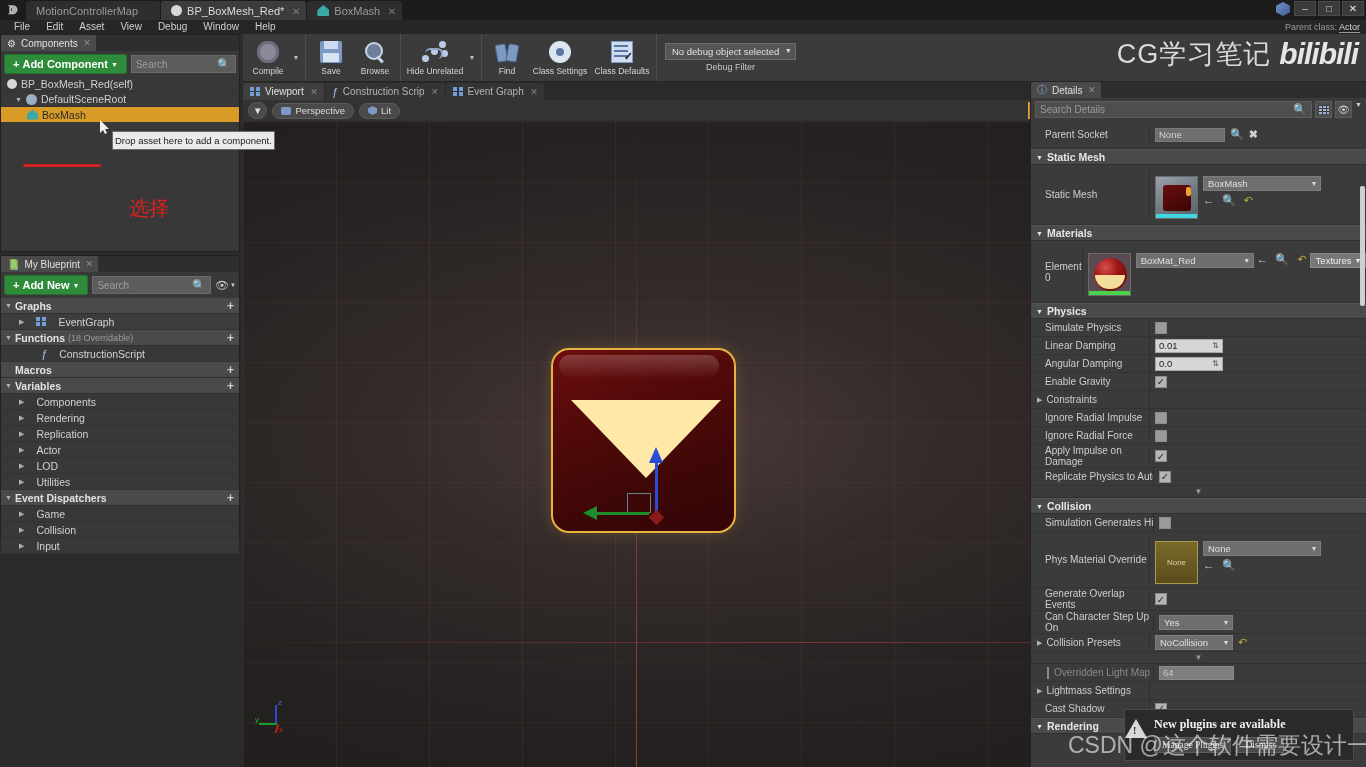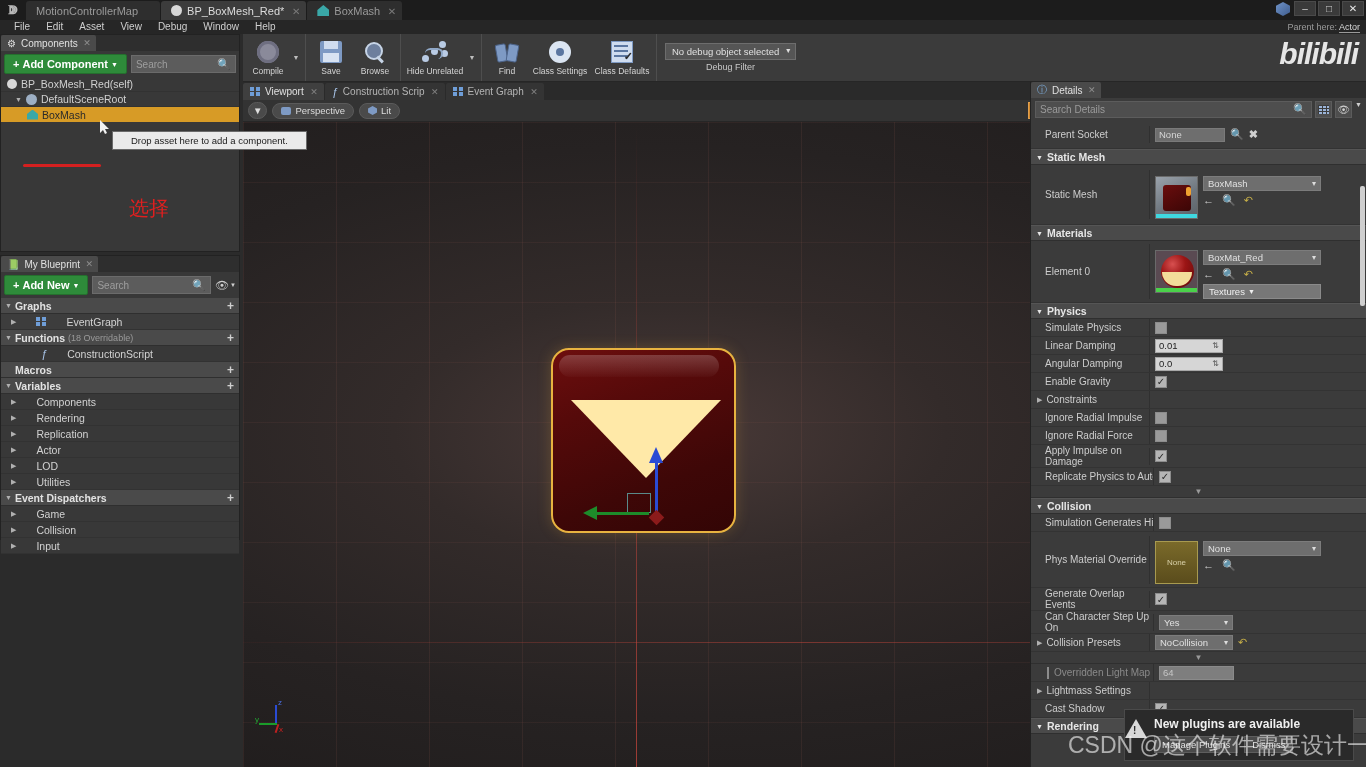--- a/index.html
+++ b/index.html
@@ -171,42 +171,42 @@
     background: #d42020; border-radius: 2px;
   }
   .cursor-arrow {
     position: absolute; left: 100px; top: 120px; width: 9px; height: 14px;
     background: #f2f2f2;
     clip-path: polygon(0 0, 0 13px, 3px 10px, 5px 14px, 7px 13px, 5px 9px, 9px 9px);
   }
   .tooltip-drop {
     position: absolute; left: 112px; top: 131px;
     background: #eaeaea; border: 1px solid #6a6a6a; color: #1a1a1a;
-    font-size: 9.5px; padding: 3px 18px; white-space: nowrap; z-index: 9;
+    font-size: 9.5px; padding: 3px 2px; white-space: nowrap; z-index: 9;
   }
   .cn-select {
     position: absolute; left: 128px; top: 160px; font-size: 20px; color: #e01f1f;
     font-weight: 500;
   }
 
   .panel-myblueprint {
     position: absolute; left: 0; top: 255px; width: 240px; height: 285px;
     background: #383838; border: 1px solid #222;
   }
   .grouprow {
     height: 16px; background: #4a4a4a; display: flex; align-items: center;
     justify-content: space-between; padding: 0 5px 0 4px;
     font-size: 10.5px; color: #e2e2e2; font-weight: bold;
     border-bottom: 1px solid #2f2f2f;
   }
   .grouprow .plus { color: #cfcfcf; font-size: 12px; font-weight: bold; }
   .grouprow .gl { display:flex; align-items:center; gap:3px; }
   .grouprow .sub { font-weight: normal; color: #9a9a9a; font-size: 9px; }
   .itemrow {
-    height: 16px; display: flex; align-items: center; gap: 20px; padding-left: 10px;
+    height: 16px; display: flex; align-items: center; gap: 12px; padding-left: 18px;
     font-size: 10.5px; color: #d2d2d2; background: #3d3d3d; border-bottom: 1px solid #323232;
   }
   .itemrow.dark { background: #383838; }
   .ic-graph { width:10px;height:9px;background:
     linear-gradient(#6f9ed8,#6f9ed8) 0 0/4px 4px no-repeat,
     linear-gradient(#6f9ed8,#6f9ed8) 6px 0/4px 4px no-repeat,
     linear-gradient(#6f9ed8,#6f9ed8) 0 5px/4px 4px no-repeat,
     linear-gradient(#6f9ed8,#6f9ed8) 6px 5px/4px 4px no-repeat; }
   .ic-fx { color:#a8c4e8; font-style: italic; font-size: 11px; }
 
@@ -404,21 +404,21 @@
               background: #3b3b3b; color: #9a9a9a; font-size: 8px; border-bottom: 1px solid #2f2f2f;}
   .d-scroll {
     position: absolute; right: 1px; top: 104px; width: 5px; height: 120px;
     background: #cfcfcf; border-radius: 2px;
   }
 
   
   .notif {
     position: absolute; right: 12px; bottom: 6px; width: 230px;
     background: #2a2a2a; border: 1px solid #4a4a4a; padding: 7px 0;
-    display: flex; gap: 7px; align-items: flex-start; z-index: 20;
+    display: flex; gap: 7px; align-items: flex-start; z-index: 20; font-family: Liberation Serif, serif;
   }
   .notif .warn {
     width: 0; height: 0; border-left: 11px solid transparent; border-right: 11px solid transparent;
     border-bottom: 19px solid #d8d8d8; position: relative; flex: none; margin-top: 2px;
   }
   .notif .warn::after { content:'!'; position:absolute; left:-3px; top:6px; font-size:10px; color:#2a2a2a; font-weight:bold;}
   .notif .ntitle { font-size: 12px; font-weight: bold; color: #f0f0f0; }
   .notif .nbtns { display: flex; gap: 6px; margin-top: 5px; }
   .notif .nbtn {
     background: #4a4a4a; border: 1px solid #5e5e5e; color: #e0e0e0;
@@ -465,25 +465,26 @@
     <div class="mi">File</div>
     <div class="mi">Edit</div>
     <div class="mi">Asset</div>
     <div class="mi">View</div>
     <div class="mi">Debug</div>
     <div class="mi">Window</div>
     <div class="mi">Help</div>
   </div>
 
   <div class="parentclass">
-    <span>Parent here:</span>
+    <span>Parent class:</span>
     <b>Actor</b>
   </div>
 
   <div class="branding">
+    <span class="brand-cn">CG学习笔记</span>
     <span class="brand-bili">bilibili</span>
   </div>
 
   <div class="toolbar">
     <div class="tbgroup">
       <div class="tbitem">
         <span class="glyph">
             <span class="ic-gear"></span>
           </span>
         <span class="lbl">Compile</span>
@@ -877,21 +878,21 @@
       <span>Materials</span>
     </div>
     <div class="d-row" style="height:62px">
       <div class="d-lbl">Element 0</div>
       <div class="d-val" style="align-items:flex-start;padding-top:6px">
         <div class="thumb thumb-mat">
           <div class="sphere"></div>
           <div class="crescent"></div>
           <div class="bar" style="background:#4ad24a"></div>
         </div>
-        <div style="display:flex;flex-direction:column;gap:3px">
+        <div style="display:flex;flex-direction:row;gap:3px">
           <span class="combo wide">BoxMat_Red</span>
           <span style="display:flex;gap:8px">
             <span class="mini-ic">←</span>
             <span class="mini-ic">🔍</span>
             <span class="mini-ic yellow">↶</span>
           </span>
           <span class="texbtn">
             <span>Textures</span>
             <span style="font-size:7px">▼</span>
           </span>

